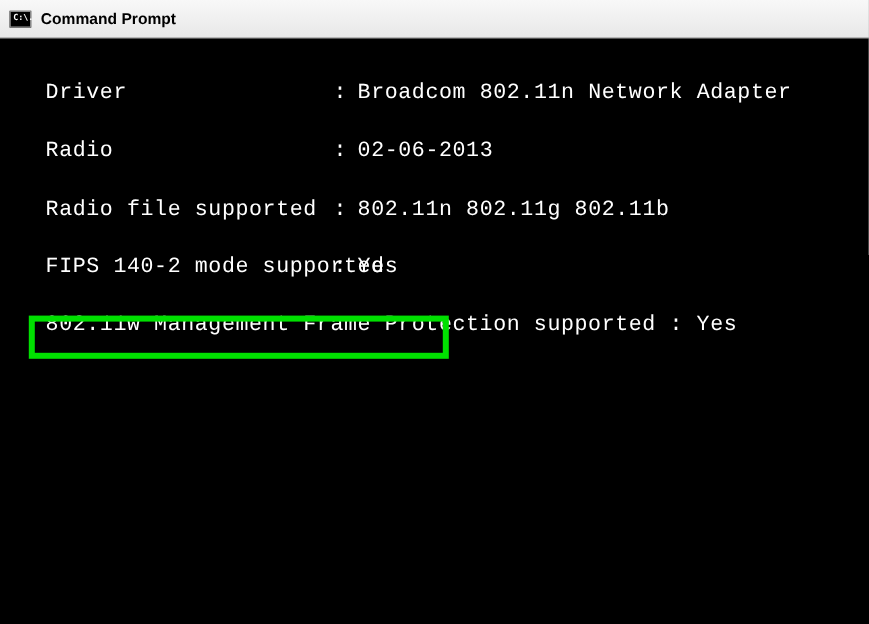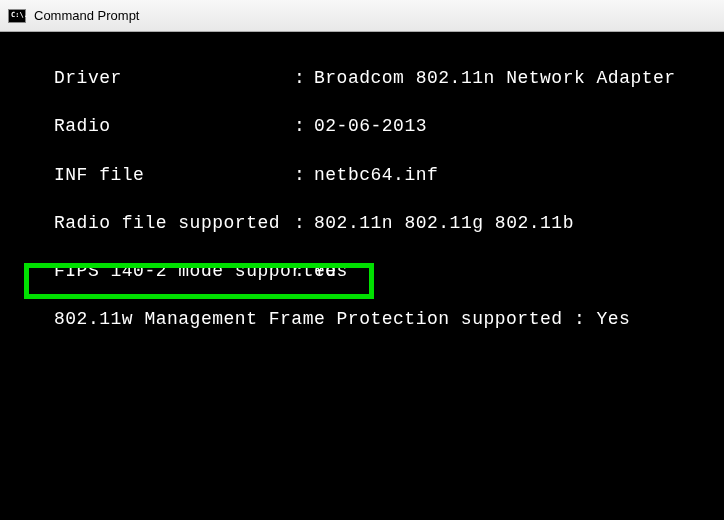--- a/index.html
+++ b/index.html
@@ -36,36 +36,37 @@
     .titlebar-icon-text {
       color: #fff;
       font-size: 7px;
       font-family: monospace;
       font-weight: bold;
       line-height: 1;
     }
     .titlebar-text {
       font-size: 13px;
       color: #000;
+      font-weight: bold;
     }
     .terminal {
       background: #000;
       color: #fff;
       font-family: "Consolas", "Courier New", monospace;
       font-size: 18px;
       padding: 10px 0 0 0;
       height: calc(520px - 32px);
       line-height: 1.34;
       letter-spacing: 0.5px;
       white-space: pre;
       position: relative;
       overflow: hidden;
     }
     .row {
-      padding-left: 54px;
+      padding-left: 38px;
     }
     .highlight-box {
       position: absolute;
       border: 5px solid #00E000;
       left: 24px;
       width: 350px;
       height: 36px;
       top: 231px;
       pointer-events: none;
     }
@@ -87,21 +88,20 @@
 <div class="titlebar">
   <div class="titlebar-icon">
     <span class="titlebar-icon-text">C:\.</span>
   </div>
   <span class="titlebar-text">Command Prompt</span>
 </div>
 
 <div class="terminal">
 <div class="row"><span class="label">Driver</span><span class="colon">:</span><span class="value">Broadcom 802.11n Network Adapter</span></div>
 <div class="row"><span class="label">Radio</span><span class="colon">:</span><span class="value">02-06-2013</span></div>
-<div class="row"><span class="label">INF file</span><span class="colon">:</span><span class="value">netbc64.inf</span></div>
 <div class="row"><span class="label">Radio file supported</span><span class="colon">:</span><span class="value">802.11n 802.11g 802.11b</span></div>
 <div class="row"><span class="label">FIPS 140-2 mode supported</span><span class="colon">:</span><span class="value">Yes</span></div>
 <div class="row"><span>802.11w Management Frame Protection supported : Yes</span></div>
 
 
 
 
 
 
 

